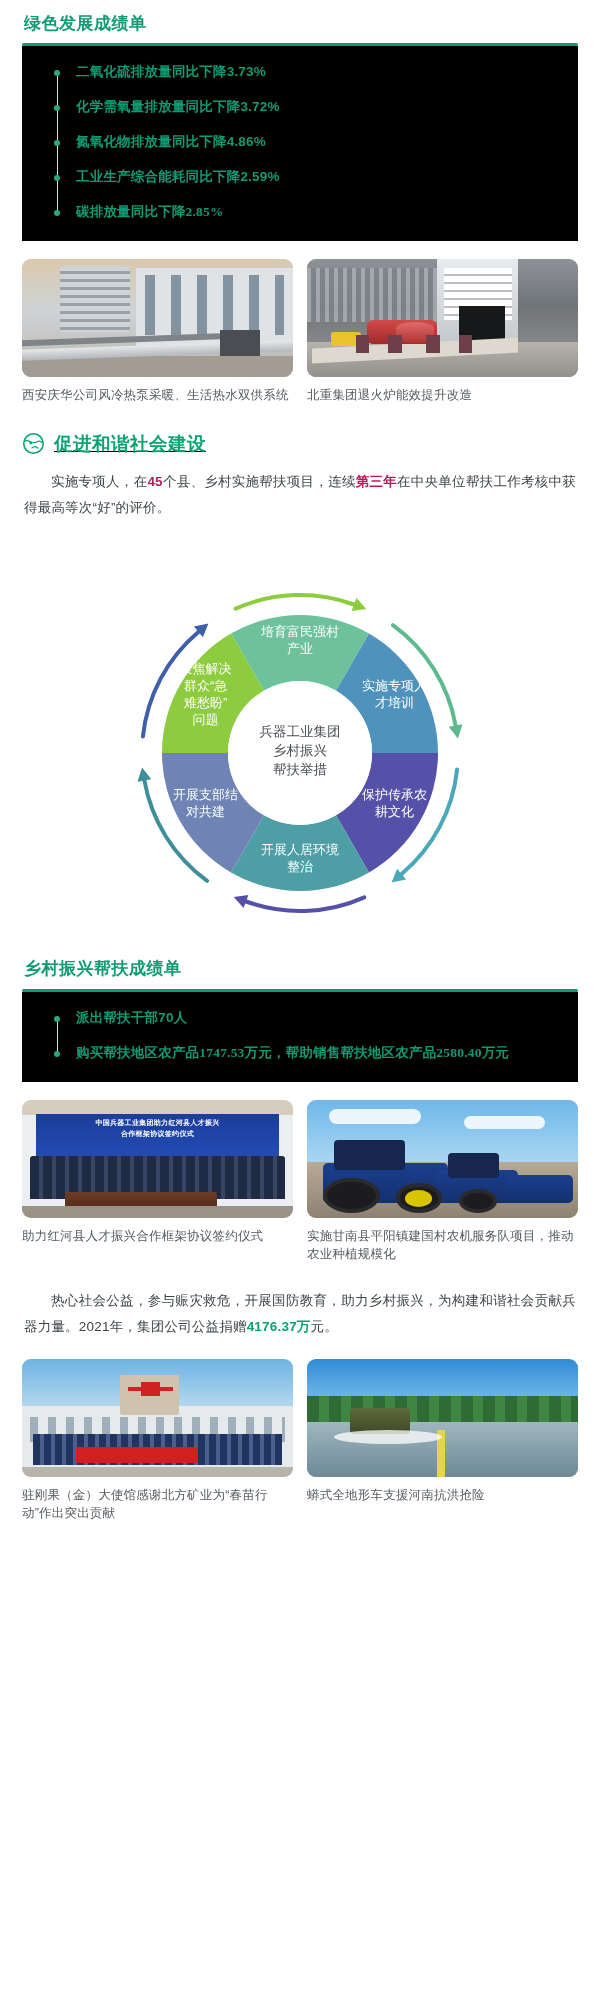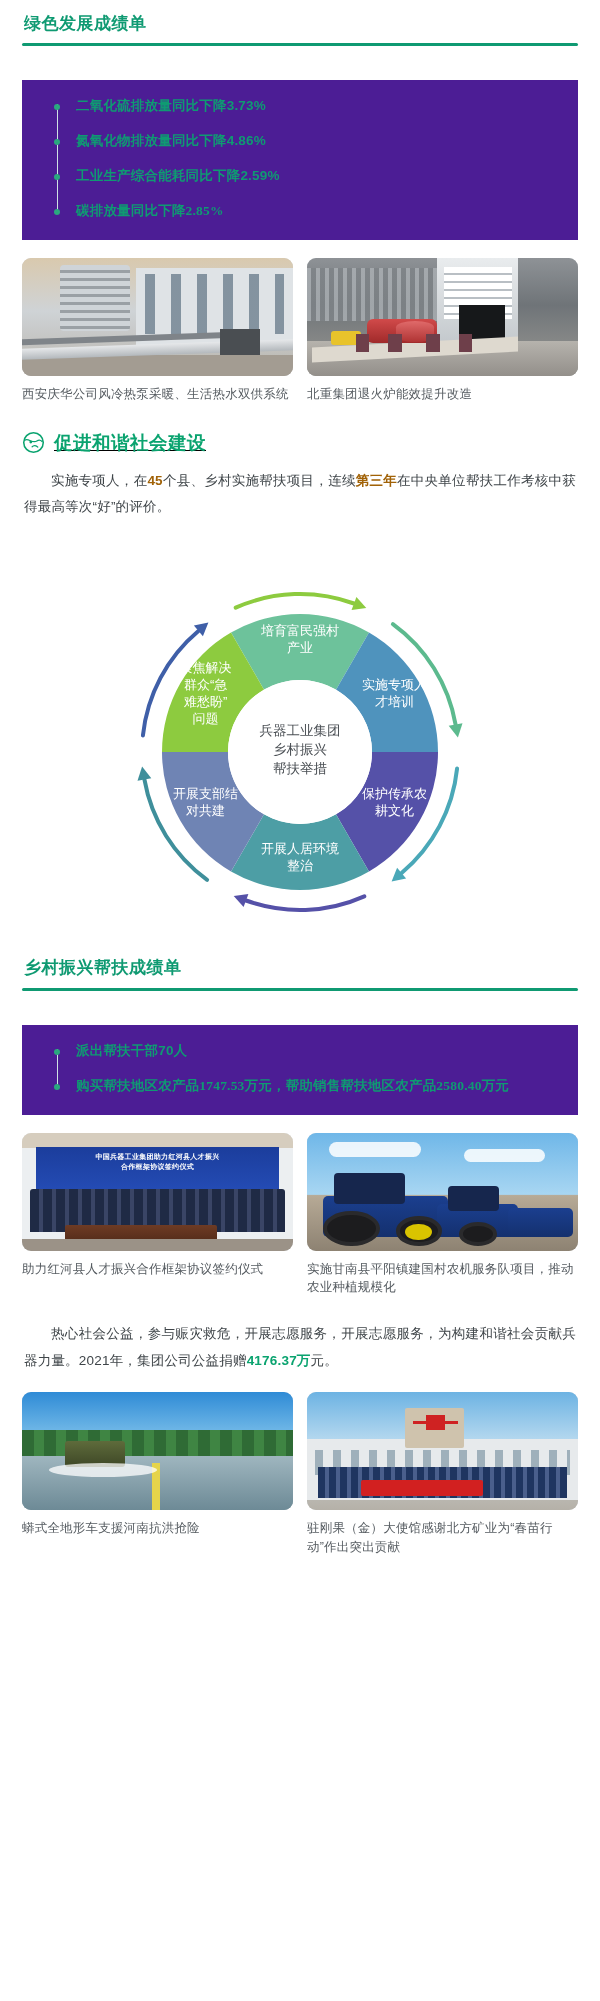--- a/index.html
+++ b/index.html
@@ -21,23 +21,22 @@
     letter-spacing: .5px;
     line-height: 1.2;
     padding: 14px 0 9px 2px;
   }
   .scorecard-rule {
     height: 3px;
     background: #0f9a72;
     border-radius: 2px;
   }
   .scorecard-body {
-    background: #4c1d95;
+    background: #000000;
     padding: 16px 18px 18px 18px;
-    margin-top: 34px;
   }
   ul.bullets { list-style: none; position: relative; margin-left: 14px; }
   ul.bullets:before {
     content: "";
     position: absolute;
     left: 3px; top: 8px; bottom: 12px;
     width: 1px;
     background: #cfe0e4;
   }
   ul.bullets li {
@@ -160,41 +159,42 @@
     letter-spacing: .5px;
   }
   .para {
     margin: 13px 24px 0 24px;
     font-size: 13.5px;
     line-height: 1.95;
     color: #3f4549;
     text-align: justify;
     letter-spacing: .2px;
   }
-  .para b { color: #a16207; }
+  .para b { color: #be185d; }
   .para.indent { text-indent: 2em; }
   .para .gnum { color: #0aa36f; font-weight: bold; }
 
   
   .diagram { margin: 20px 0 0 0; display: flex; justify-content: center; }
   svg.donut { display: block; }
   .seg-label { font-family: "Liberation Sans", sans-serif; font-size: 13px; fill: #ffffff; }
   .core-label { font-family: "Liberation Sans", sans-serif; font-size: 13.5px; fill: #4a4f54; }
 </style>
 </head>
 <body>
 
 <div class="page">
 
   <div class="scorecard">
     <div class="scorecard-title">绿色发展成绩单</div>
     <div class="scorecard-rule"></div>
     <div class="scorecard-body">
       <ul class="bullets">
         <li>二氧化硫排放量同比下降3.73%</li>
+        <li>化学需氧量排放量同比下降3.72%</li>
         <li>氮氧化物排放量同比下降4.86%</li>
         <li>工业生产综合能耗同比下降2.59%</li>
         <li>碳排放量同比下降2.85%</li>
       </ul>
     </div>
   </div>
 
   <div class="photo-row">
     <div class="photo-cell">
       <div class="photo">
@@ -326,43 +326,43 @@
           <div class="wheel" style="left:33%;width:17%;height:25%"></div>
           <div class="hub" style="left:36%;bottom:9%;width:10%;height:14%"></div>
           <div class="wheel" style="left:56%;width:14%;height:20%"></div>
         </div>
       </div>
       <div class="caption">实施甘南县平阳镇建国村农机服务队项目，推动农业种植规模化</div>
     </div>
   </div>
 
   <p class="para indent" style="margin-top:24px;">
-    <span>热心社会公益，参与赈灾救危，开展志愿服务，开展志愿服务，为构建和谐社会贡献兵器力量。2021年，集团公司公益捐赠</span><span class="gnum">4176.37万</span><span>元。</span>
+    <span>热心社会公益，参与赈灾救危，开展国防教育，助力乡村振兴，为构建和谐社会贡献兵器力量。2021年，集团公司公益捐赠</span><span class="gnum">4176.37万</span><span>元。</span>
   </p>
 
   <div class="photo-row">
+    <div class="photo-cell">
+      <div class="photo">
+        <div class="ph-inner vac">
+          <div class="bld"></div>
+          <div class="tower"></div>
+          <div class="cross"></div>
+          <div class="crowd"></div>
+          <div class="banner"></div>
+        </div>
+      </div>
+      <div class="caption">驻刚果（金）大使馆感谢北方矿业为“春苗行动”作出突出贡献</div>
+    </div>
     <div class="photo-cell">
       <div class="photo">
         <div class="ph-inner flood">
           <div class="trees"></div>
           <div class="road"></div>
           <div class="line"></div>
           <div class="veh"></div>
           <div class="spray"></div>
         </div>
       </div>
       <div class="caption">蟒式全地形车支援河南抗洪抢险</div>
     </div>
-    <div class="photo-cell">
-      <div class="photo">
-        <div class="ph-inner vac">
-          <div class="bld"></div>
-          <div class="tower"></div>
-          <div class="cross"></div>
-          <div class="crowd"></div>
-          <div class="banner"></div>
-        </div>
-      </div>
-      <div class="caption">驻刚果（金）大使馆感谢北方矿业为“春苗行动”作出突出贡献</div>
-    </div>
   </div>
 
 </div>
 
 </body></html>

